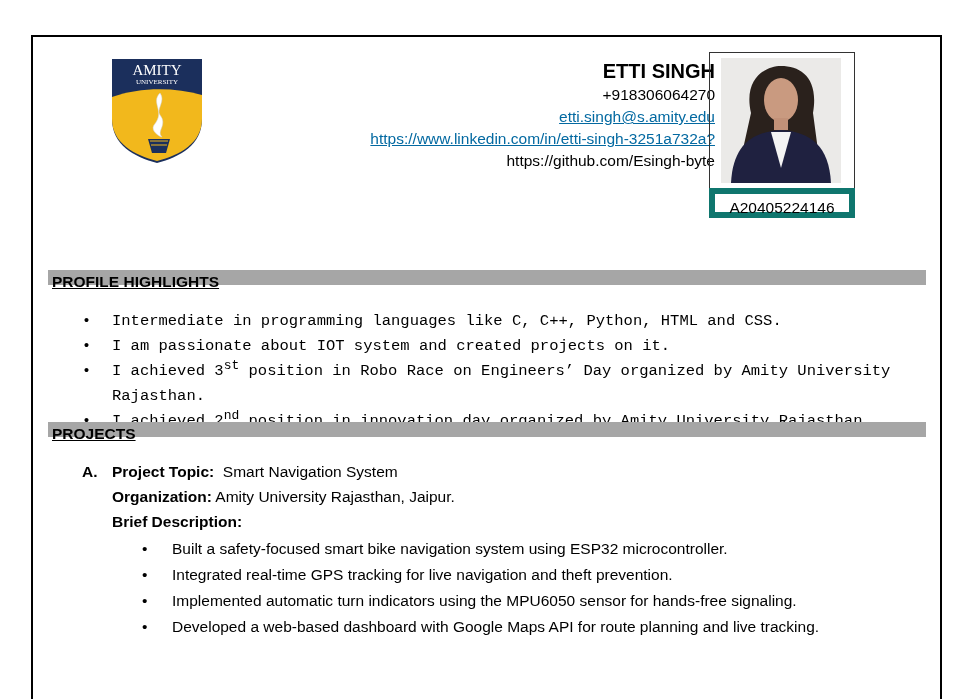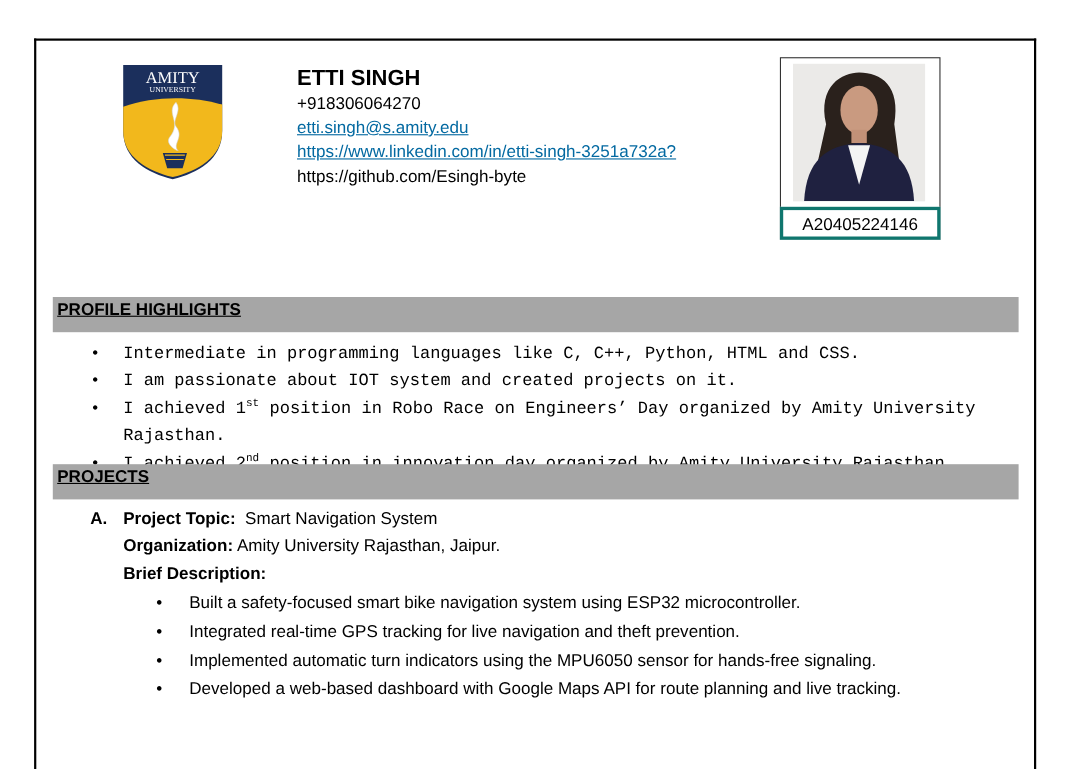--- a/index.html
+++ b/index.html
@@ -1,32 +1,32 @@
 <!DOCTYPE html>
 <html><head>
 <meta charset="utf-8">
 <style>
   html, body { margin: 0; padding: 0; background: #ffffff; }
   body { width: 979px; height: 699px; overflow: hidden; position: relative; font-family: "Liberation Sans", "DejaVu Sans", sans-serif; color: #000; }
   .page-border { position: absolute; left: 31px; top: 35px; width: 911px; height: 700px; border-left: 2px solid #000; border-right: 2px solid #000; border-top: 2px solid #000; box-sizing: border-box; }
   .logo { position: absolute; left: 110px; top: 57px; width: 94px; height: 108px; }
-  .header { position: absolute; left: 270px; top: 58px; width: 445px; text-align: left; }
+  .header { position: absolute; left: 270px; top: 58px; width: 445px; text-align: right; }
   .name { font-size: 20px; font-weight: bold; line-height: 26px; }
   .degree { font-size: 15.5px; font-weight: bold; line-height: 22px; }
   .hline { font-size: 15.5px; line-height: 22px; }
   .link { color: #0369a1; text-decoration: underline; }
   .photo-box { position: absolute; left: 709px; top: 52px; width: 146px; height: 166px; border: 1px solid #333; box-sizing: border-box; }
   .photo { position: absolute; left: 11px; top: 5px; width: 120px; height: 125px; background: #e9e8e6; overflow: hidden; }
-  .photo-id { position: absolute; left: -1px; top: 135px; width: 146px; height: 30px; border: 3px solid #0f766e; box-sizing: border-box; text-align: center; font-size: 15.5px; line-height: 28px; background: #fff; }
-  .section-bar { position: absolute; left: 48px; width: 878px; height: 32px; background: #a6a6a6; }
+  .photo-id { position: absolute; left: -1px; top: 135px; width: 146px; height: 30px; border: 6px solid #0f766e; box-sizing: border-box; text-align: center; font-size: 15.5px; line-height: 28px; background: #fff; }
+  .section-bar { position: absolute; left: 48px; width: 878px; height: 15px; background: #a6a6a6; }
   .section-title { position: absolute; left: 4px; top: 1px; font-size: 15.5px; font-weight: bold; text-decoration: underline; line-height: 22px; }
   .bullets { position: absolute; left: 80px; margin: 0; padding: 0; list-style: none; }
   .bullets li { position: relative; padding-left: 32px; font-size: 15.5px; line-height: 25px; }
   .bullets li::before { content: "\2022"; position: absolute; left: 2px; top: 0; font-size: 15px; }
-  sup { font-size: 10px; line-height: 0; vertical-align: 6px; }
+  sup { font-size: 13px; line-height: 0; vertical-align: 6px; }
   .project { position: absolute; left: 80px; top: 459px; width: 740px; font-size: 15.5px; }
   .proj-row { line-height: 25px; padding-left: 32px; position: relative; }
   .proj-letter { position: absolute; left: 2px; top: 0; font-weight: bold; }
   .b { font-weight: bold; }
   .desc-list { list-style: none; margin: 0; padding: 0; margin-left: 60px; margin-top: 2px; width: 680px; }
   .desc-list li { position: relative; padding-left: 32px; line-height: 26px; text-align: justify; font-size: 15.5px; }
   .desc-list li::before { content: "\2022"; position: absolute; left: 2px; top: 0; }
 </style>
 </head>
 <body>
@@ -67,21 +67,21 @@
   </div>
   <div class="photo-id">A20405224146</div>
 </div>
 
 <div class="section-bar" style="top:270px;">
   <span class="section-title">PROFILE HIGHLIGHTS</span>
 </div>
 <ul class="bullets" style="top:309px;font-family:Liberation Mono, monospace;">
   <li><span>Intermediate in programming languages like C, C++, Python, HTML and CSS.</span></li>
   <li><span>I am passionate about IOT system and created projects on it.</span></li>
-  <li><span>I achieved 1</span><sup>st</sup><span> position in Robo Race on Engineers’ Day organized by Amity University Rajasthan.</span></li>
+  <li><span>I achieved 3</span><sup>st</sup><span> position in Robo Race on Engineers’ Day organized by Amity University Rajasthan.</span></li>
   <li><span>I achieved 2</span><sup>nd</sup><span> position in innovation day organized by Amity University Rajasthan.</span></li>
 </ul>
 
 <div class="section-bar" style="top:422px;">
   <span class="section-title">PROJECTS</span>
 </div>
 <div class="project">
   <div class="proj-row">
     <span class="proj-letter">A.</span>
     <span class="b">Project Topic:</span>

